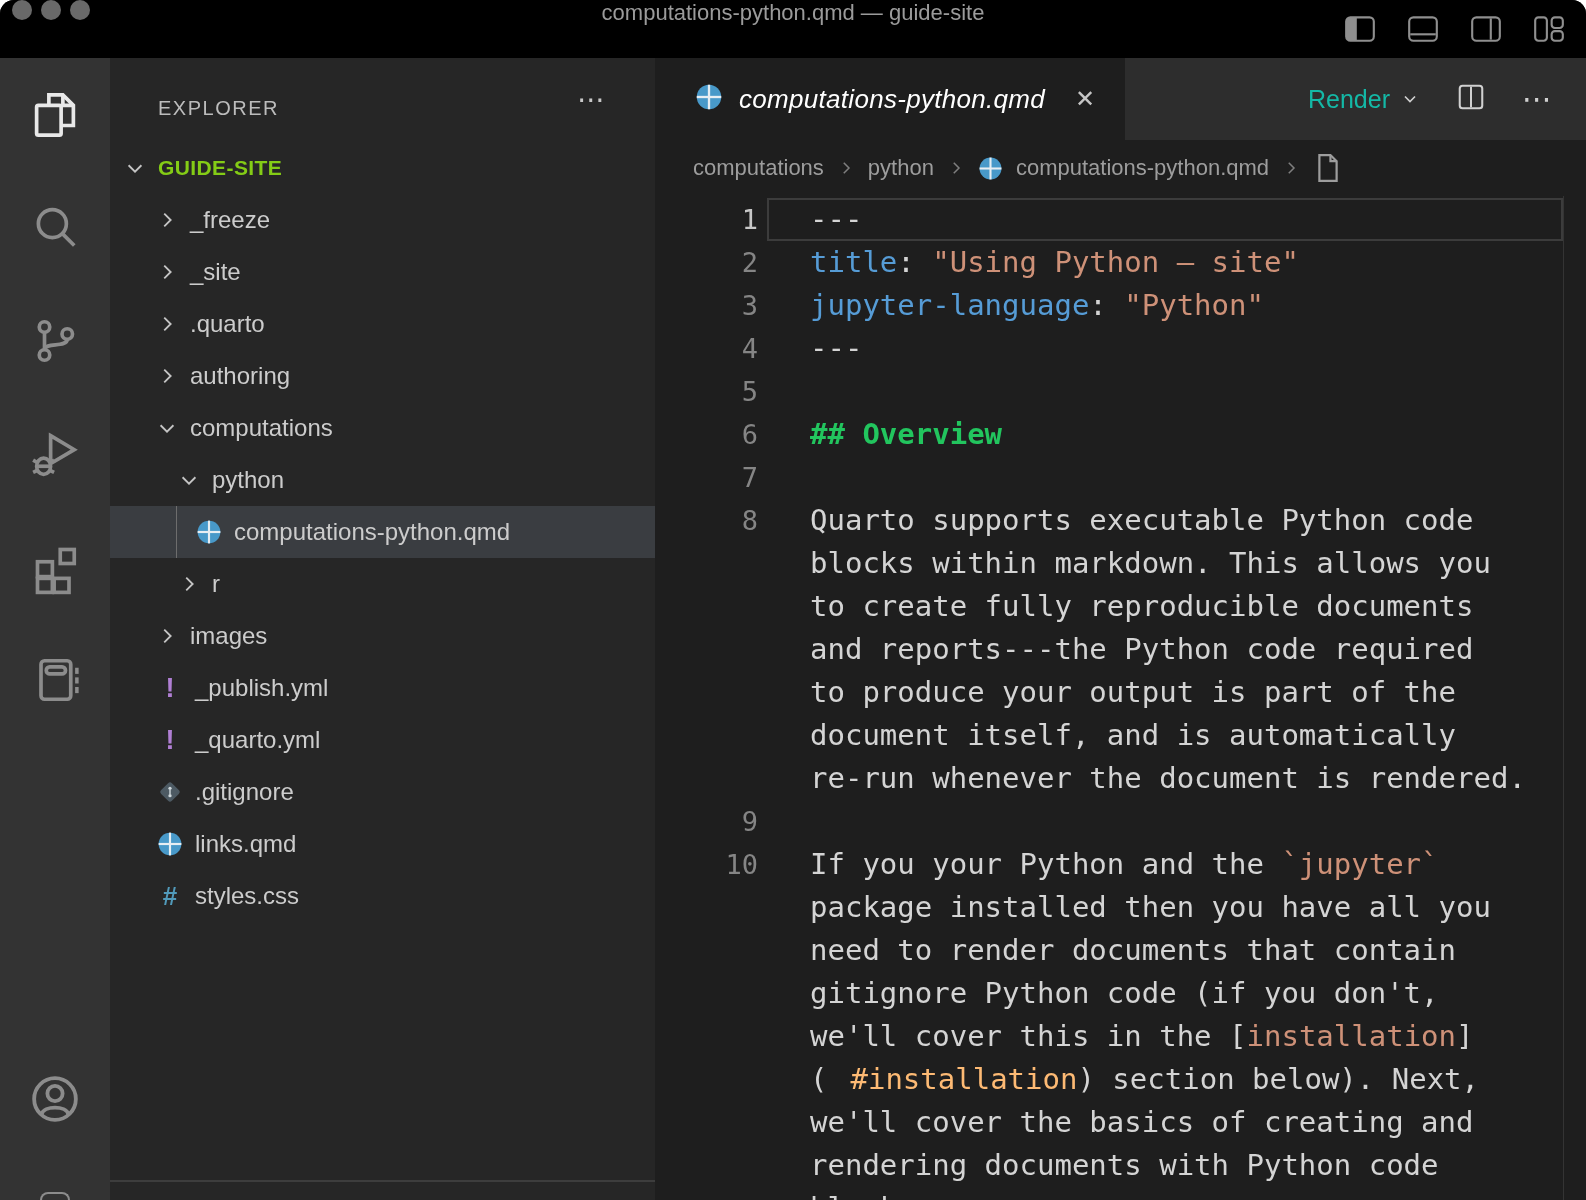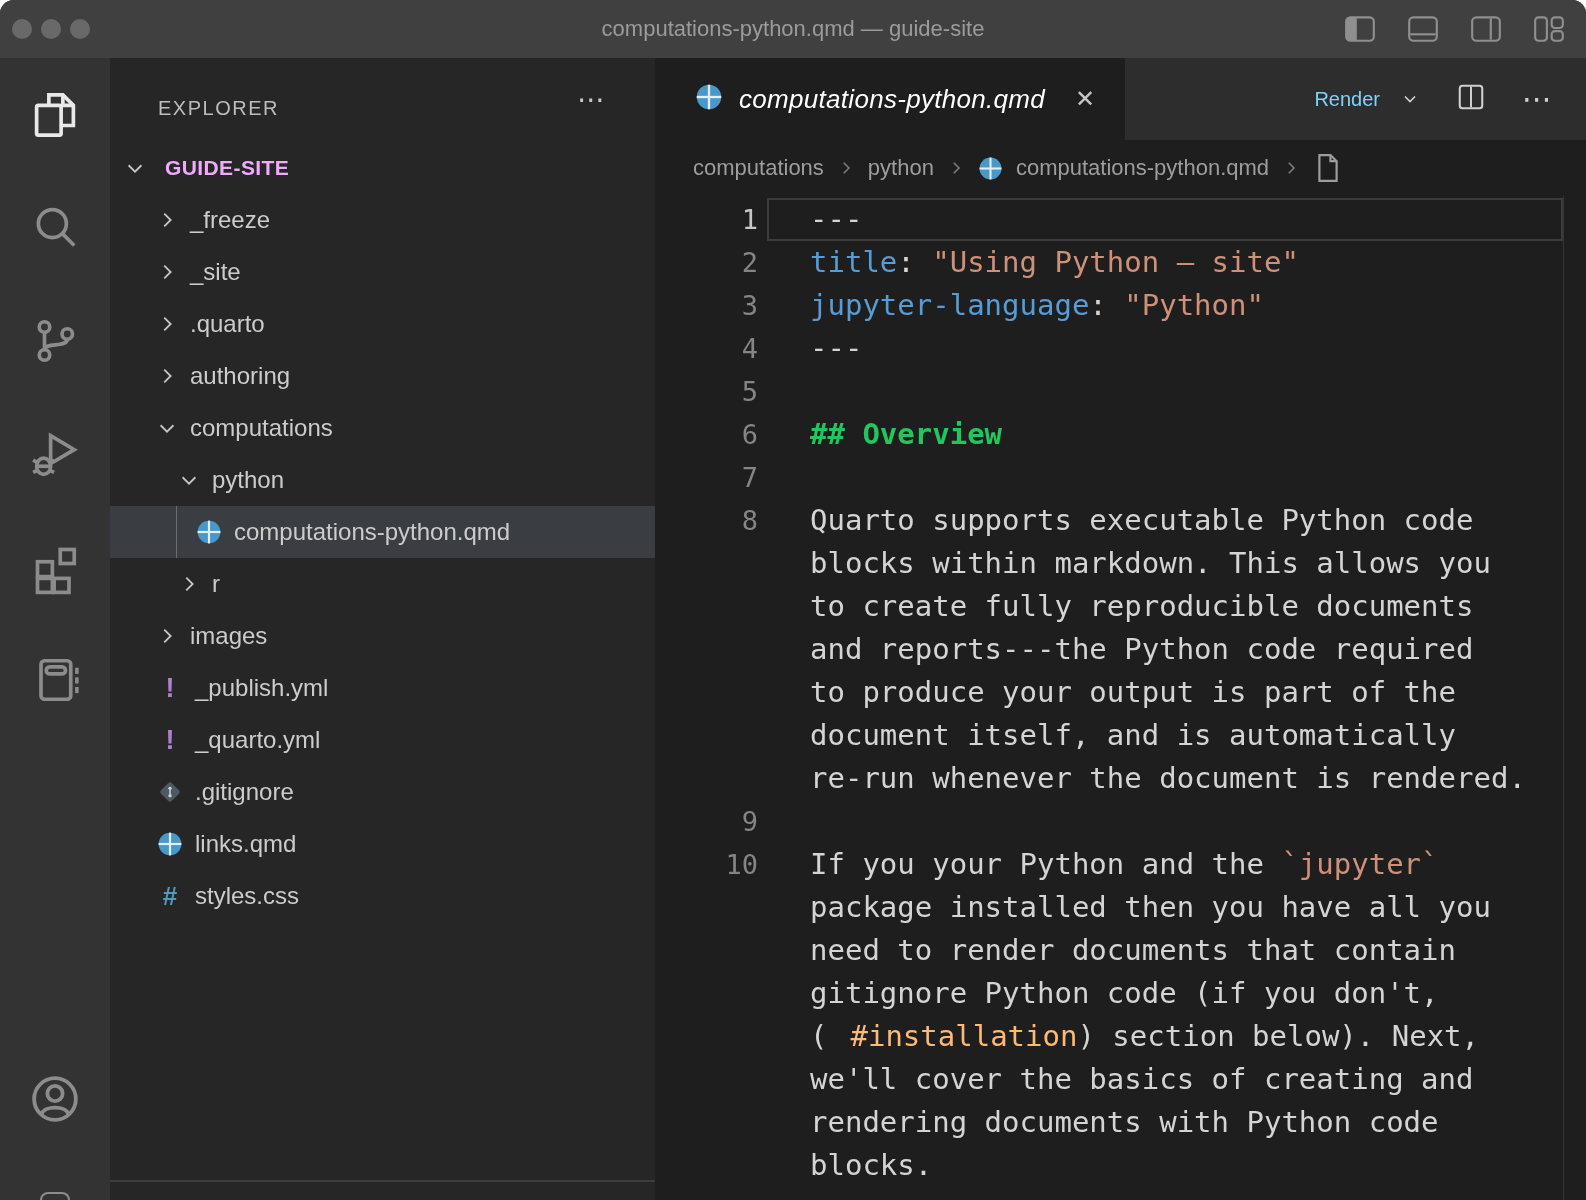--- a/index.html
+++ b/index.html
@@ -1,20 +1,20 @@
 <!DOCTYPE html>
 <html><head>
 <meta charset="utf-8">
 <style>
   html,body{margin:0;padding:0;background:#ffffff;}
   .window{position:relative;width:1586px;height:1200px;background:#1e1e1e;
     border-radius:14px 14px 0 0;overflow:hidden;
     font-family:"Liberation Sans","DejaVu Sans",sans-serif;-webkit-font-smoothing:antialiased;}
   
-  .titlebar{position:relative;height:58px;background:#404040;display:flex;align-items:center;}
+  .titlebar{position:relative;height:58px;background:#000000;display:flex;align-items:flex-start;}
   .traffic{display:flex;gap:9px;margin-left:12px;}
   .tl{width:20px;height:20px;border-radius:50%;background:#696969;}
   .win-title{position:absolute;left:0;right:0;text-align:center;color:#9b9b9b;font-size:22px;pointer-events:none;}
   .win-controls{position:absolute;right:20px;top:0;height:58px;display:flex;align-items:center;gap:29px;}
   .wc svg{display:block;}
   
   .body{display:flex;height:1142px;}
   
   .activitybar{width:110px;background:#333333;display:flex;flex-direction:column;align-items:center;flex-shrink:0;}
   .ab-item{height:113px;display:flex;align-items:center;justify-content:center;width:100%;}
@@ -23,35 +23,35 @@
   .gear-sliver{width:26px;height:6px;border:2px solid #8c8c8c;border-bottom:none;border-radius:8px 8px 0 0;margin-top:60px;}
   
   .sidebar{width:545px;background:#262626;position:relative;overflow:hidden;flex-shrink:0;}
   .sb-header{height:84px;display:flex;align-items:center;justify-content:space-between;padding:0 48px;}
   .sb-title{color:#bcbcbc;font-size:20px;letter-spacing:1.5px;margin-top:16px;}
   .sb-more{color:#c9c9c9;font-size:28px;line-height:1;letter-spacing:2px;cursor:default;}
   .tree-row{height:52px;display:flex;align-items:center;position:relative;color:#cccccc;font-size:24px;}
   .tree-row.selected{background:#3a3d41;}
   .tree-row .twisty{display:flex;align-items:center;margin-right:12px;}
   .tree-row .ficon{display:flex;align-items:center;justify-content:center;width:28px;margin-right:11px;flex-shrink:0;}
-  .tree-row.root{font-weight:bold;font-size:21px;letter-spacing:0.4px;color:#f0abfc;gap:7px;}
+  .tree-row.root{font-weight:bold;font-size:21px;letter-spacing:0.4px;color:#84cc16;}
   .guide{position:absolute;left:66px;top:0;bottom:0;width:1px;background:#6d6d6d;}
   .i-excl{font-weight:bold;color:#b07fd4;font-size:27px;line-height:1;}
   .i-hash{font-weight:bold;color:#519aba;font-size:26px;line-height:1;}
   .outline-sec{position:absolute;left:0;right:0;top:1122px;border-top:2px solid #3d3d3d;}
   .outline-row{height:52px;display:flex;align-items:center;padding-left:14px;color:#d6d6d6;font-weight:bold;font-size:21px;letter-spacing:0.4px;}
   .outline-row .twisty{margin-right:12px;display:flex;align-items:center;}
   
   .editor{flex:1;display:flex;flex-direction:column;background:#1e1e1e;min-width:0;}
   .tabbar{height:82px;display:flex;background:#2d2d2d;flex-shrink:0;}
   .tab{background:#1e1e1e;display:flex;align-items:center;padding:0 30px 0 40px;gap:16px;}
   .tab-label{color:#ffffff;font-size:26px;font-style:italic;letter-spacing:0.3px;white-space:nowrap;}
   .tab-close{color:#c5c5c5;font-size:24px;margin-left:14px;}
   .tab-actions{margin-left:auto;display:flex;align-items:center;gap:36px;padding-right:32px;}
-  .render-btn{display:flex;align-items:center;gap:20px;color:#7dd3fc;font-size:20px;}
+  .render-btn{display:flex;align-items:center;gap:10px;color:#14b8a6;font-size:25px;}
   .more-dots{color:#d0d0d0;font-size:30px;line-height:1;letter-spacing:2px;}
   .breadcrumb{height:56px;display:flex;align-items:center;padding-left:38px;gap:13px;color:#9d9d9d;font-size:22px;flex-shrink:0;white-space:nowrap;overflow:hidden;}
   .bc-item{flex-shrink:0;}
   
   .code{position:relative;flex:1;overflow:hidden;font-family:"DejaVu Sans Mono","Liberation Mono",monospace;
     font-size:29px;line-height:43px;padding-top:2px;}
   .ruler{position:absolute;left:908px;top:0;bottom:0;width:1px;background:#343434;}
   .curline{position:absolute;left:112px;top:2px;width:796px;height:43px;border:2px solid #3c3c3c;box-sizing:border-box;pointer-events:none;}
   .crow{display:flex;height:43px;position:relative;z-index:1;}
   .gut{width:155px;padding-right:52px;box-sizing:border-box;text-align:right;color:#858585;font-size:27px;flex-shrink:0;}
@@ -448,20 +448,24 @@
           <div class="crow">
             <div class="gut"></div>
             <div class="ctext"><span class="c-plain">need to render documents that contain</span></div>
           </div>
           <div class="crow">
             <div class="gut"></div>
             <div class="ctext"><span class="c-plain">gitignore Python code (if you don't,</span></div>
           </div>
           <div class="crow">
             <div class="gut"></div>
+            <div class="ctext"><span class="c-plain">we'll cover this in the [</span><span class="c-str">installation</span><span class="c-plain">]</span></div>
+          </div>
+          <div class="crow">
+            <div class="gut"></div>
             <div class="ctext"><span class="c-plain">(</span><span class="c-link">#installation</span><span class="c-plain">) section below). Next,</span></div>
           </div>
           <div class="crow">
             <div class="gut"></div>
             <div class="ctext"><span class="c-plain">we'll cover the basics of creating and</span></div>
           </div>
           <div class="crow">
             <div class="gut"></div>
             <div class="ctext"><span class="c-plain">rendering documents with Python code</span></div>
           </div>

